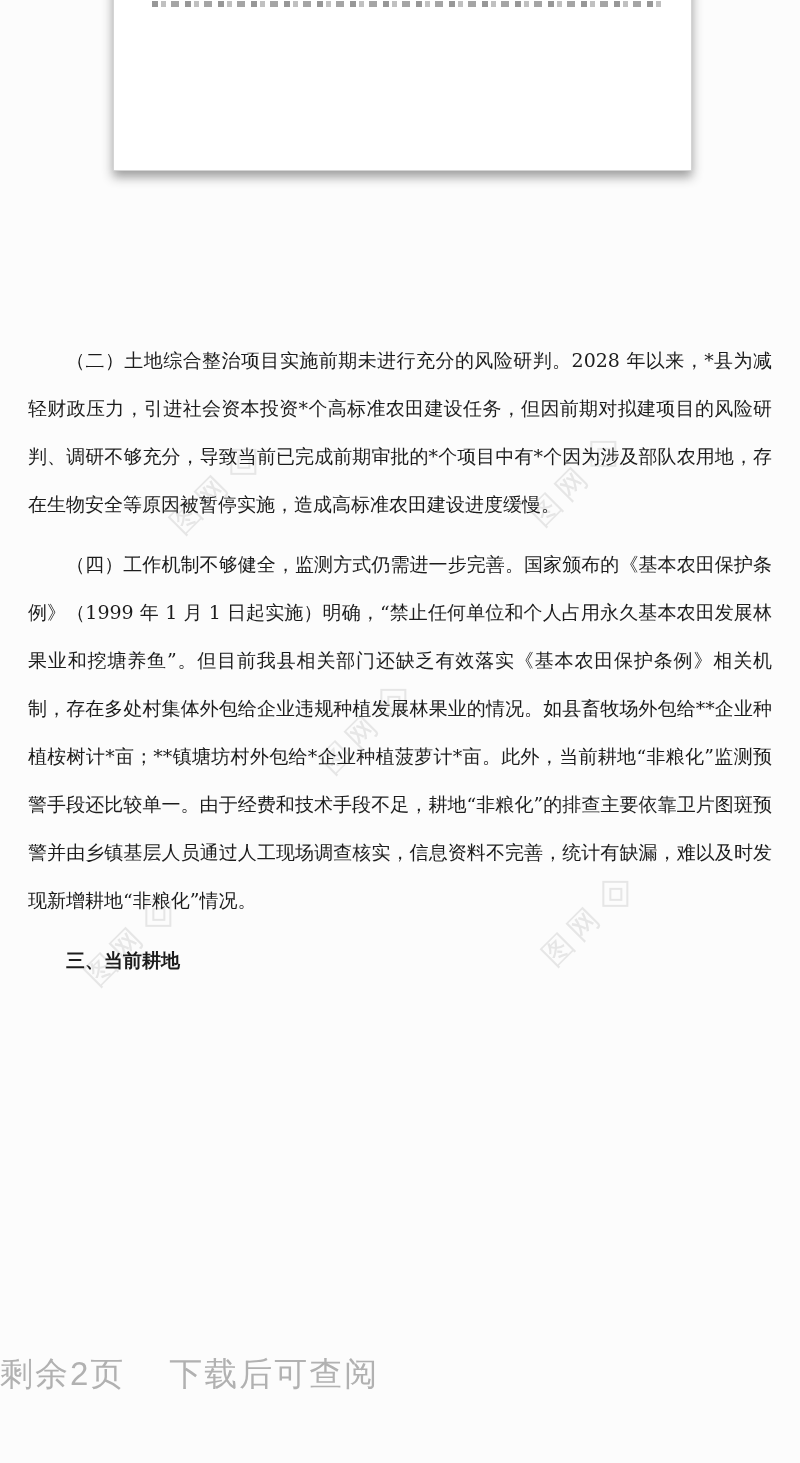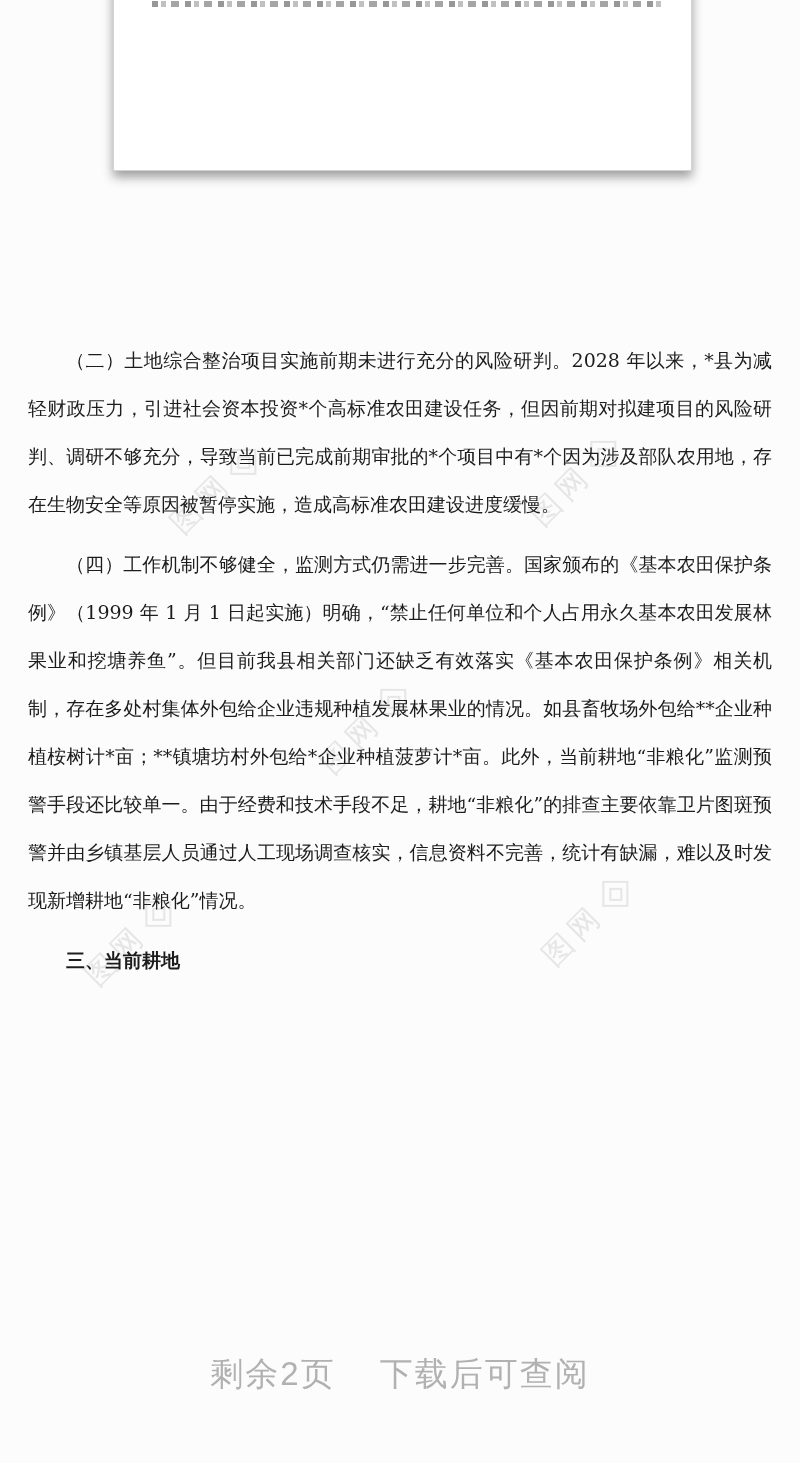--- a/index.html
+++ b/index.html
@@ -75,21 +75,20 @@
     font-weight: bold;
     text-indent: 2em;
     margin: 0;
     line-height: 48px;
   }
 
   
   .footer-notice {
     position: absolute;
     left: 0; right: 0; top: 1352px;
-    text-align: center;
     font-family: "Liberation Sans", sans-serif;
     font-size: 33px;
     color: #b1b1b1;
     letter-spacing: 2px;
   }
   .footer-notice .hint { margin-left: 44px; }
 </style>
 </head>
 <body>
 

